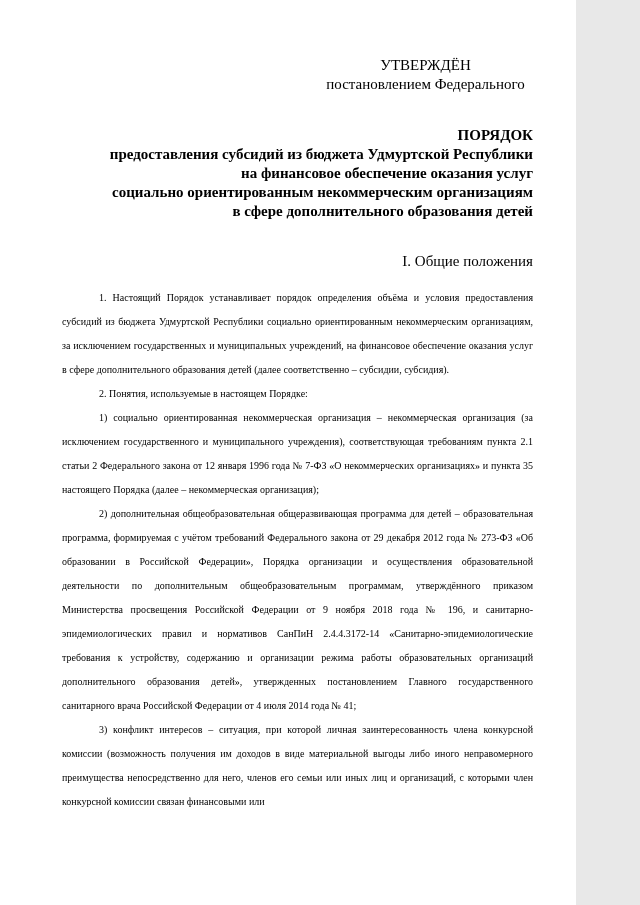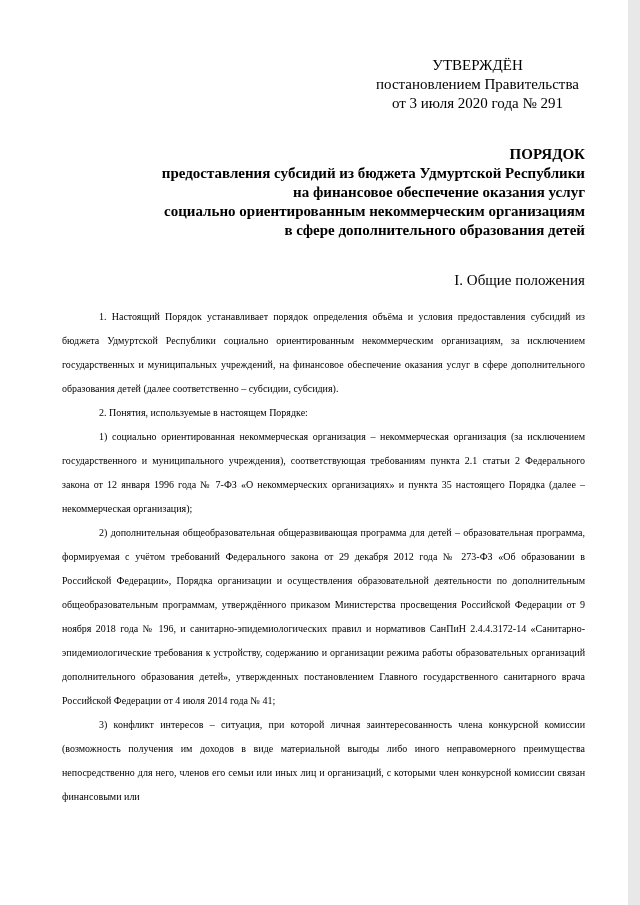--- a/index.html
+++ b/index.html
@@ -8,21 +8,21 @@
     background: #e8e8e8;
   }
   body {
     width: 640px;
     height: 905px;
     font-family: "Liberation Serif", "DejaVu Serif", serif;
     color: #000;
   }
   .page {
     box-sizing: border-box;
-    width: 628px;
+    width: 576px;
     height: 905px;
     background: #ffffff;
     padding: 56px 43px 10px 62px;
     overflow: hidden;
     position: relative;
   }
   .approval {
     width: 215px;
     margin-left: auto;
     margin-right: 0;
@@ -55,22 +55,21 @@
     text-indent: 37px;
   }
 </style>
 </head>
 <body>
 
 <div class="page">
 
   <div class="approval">
     <div>УТВЕРЖДЁН</div>
-    <div>постановлением Правительства</div>
-    <div>от 3 июля 2020 года № 291</div>
+    <div>постановлением Федерального</div>
   </div>
 
   <div class="title">
     <div>ПОРЯДОК</div>
     <div>предоставления субсидий из бюджета Удмуртской Республики</div>
     <div>на финансовое обеспечение оказания услуг</div>
     <div>социально ориентированным некоммерческим организациям</div>
     <div>в сфере дополнительного образования детей</div>
   </div>
 

